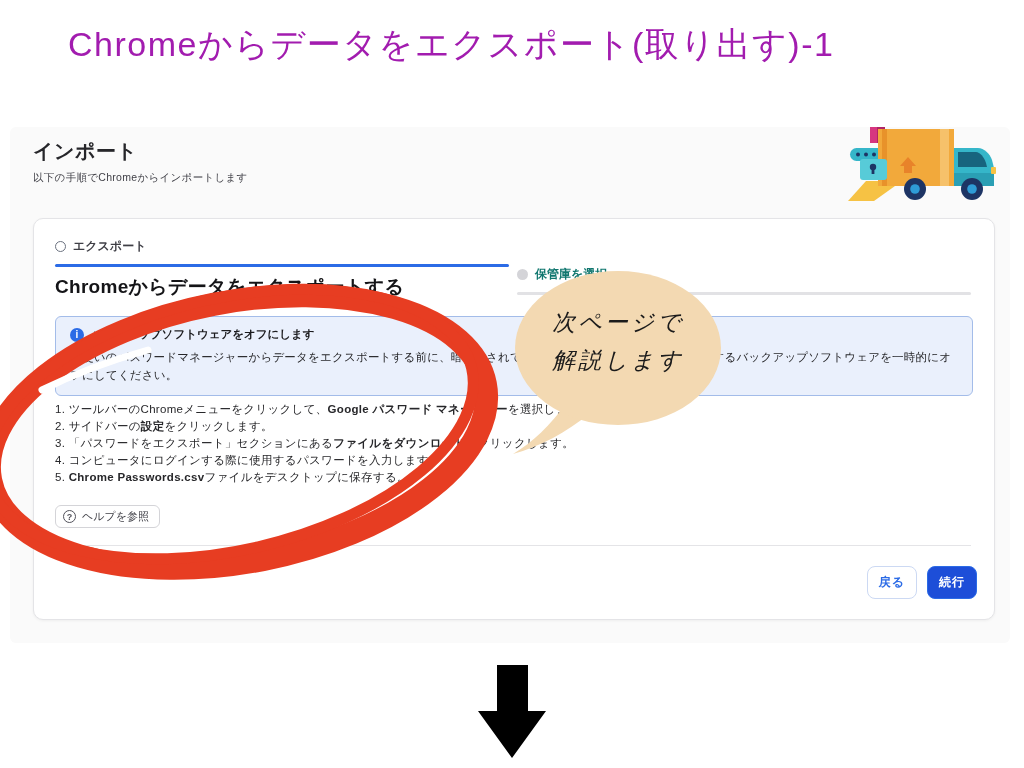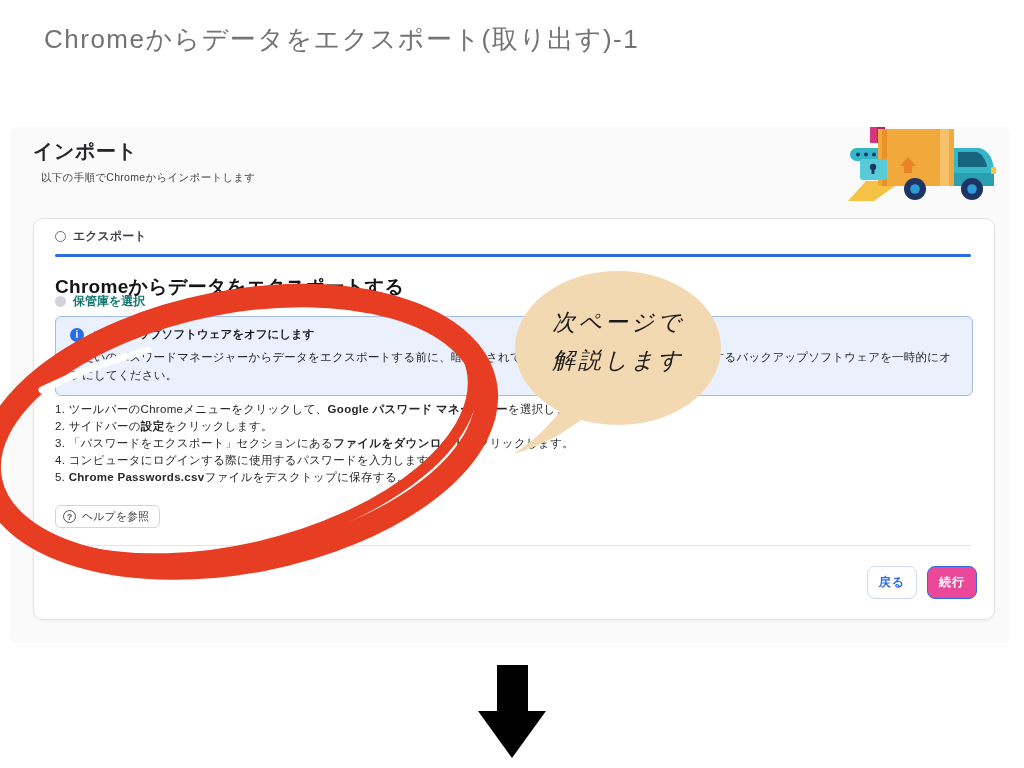--- a/index.html
+++ b/index.html
@@ -4,36 +4,36 @@
 <style>
   html,body{margin:0;padding:0;}
   body{
     width:1024px;height:768px;position:relative;overflow:hidden;
     background:#ffffff;
     font-family:"Liberation Sans","DejaVu Sans",sans-serif;
     color:#1f1f21;
   }
   .abs{position:absolute;}
   .page-title{
-    left:44px;top:22px;font-size:26px;font-weight:500;color:#737373;
+    left:68px;top:22px;font-size:34px;font-weight:500;color:#a21caf;
     letter-spacing:1.5px;white-space:nowrap;
   }
   
   .panel{
     left:10px;top:127px;width:1000px;height:516px;
     background:#fafafa;border-radius:6px;
   }
   .app-title{left:33px;top:138px;font-size:20px;font-weight:bold;color:#26262a;letter-spacing:.5px;}
-  .app-sub{left:33px;top:171px;font-size:10.5px;color:#3f3f46;letter-spacing:.3px;margin-left:8px;}
+  .app-sub{left:33px;top:171px;font-size:10.5px;color:#3f3f46;letter-spacing:.3px;}
   .truck{left:848px;top:121px;}
   .card{
     left:33px;top:218px;width:960px;height:400px;background:#ffffff;
     border:1px solid #e4e4e7;border-radius:10px;box-shadow:0 1px 3px rgba(0,0,0,.05);
   }
-  .steps{left:55px;top:228px;width:916px;display:flex;gap:8px;flex-direction:column;}
+  .steps{left:55px;top:238px;width:916px;display:flex;gap:8px;}
   .step{flex:1;cursor:default;}
   .step-head{display:flex;align-items:center;gap:7px;font-size:12px;font-weight:bold;color:#3f3f46;}
   .dot{width:11px;height:11px;border-radius:50%;box-sizing:border-box;}
   .dot-active{background:#fff;border:1.5px solid #6b7280;}
   .dot-idle{background:#d4d4d8;}
   .bar{height:3px;border-radius:99px;margin-top:9px;background:#e2e2e5;}
   .bar-active{background:#2b6be6;}
   .step-idle .step-head{color:#0f766e;margin-top:28px;}
   .section-title{left:55px;top:274px;font-size:19px;font-weight:bold;color:#141417;letter-spacing:.3px;}
   .callout{
@@ -57,21 +57,21 @@
     padding:3px 10px 3px 7px;font-size:11px;color:#3f3f46;cursor:pointer;
   }
   .q-dot{
     width:13px;height:13px;border-radius:50%;border:1.2px solid #52525b;box-sizing:border-box;
     font-size:9px;font-weight:bold;color:#52525b;display:inline-flex;align-items:center;justify-content:center;
   }
   .divider{left:55px;top:545px;width:916px;height:1px;background:#e4e4e7;}
   .footer-btns{left:10px;top:566px;width:967px;display:flex;justify-content:flex-end;gap:10px;}
   .btn{border-radius:8px;font-size:12px;font-weight:bold;padding:7px 11px;cursor:pointer;letter-spacing:1px;}
   .btn-secondary{background:#fff;border:1px solid #ccd9f3;color:#2b6be6;}
-  .btn-primary{background:#ec4899;border:1px solid #2b6be6;color:#fff;}
+  .btn-primary{background:#1d4ed8;border:1px solid #2b6be6;color:#fff;}
   .overlay{pointer-events:none;}
   .bubble-text{font-family:"Liberation Sans","DejaVu Sans",sans-serif;font-size:23px;font-weight:500;fill:#1b1b1b;letter-spacing:3px;}
 </style>
 </head>
 <body>
 
 <div class="abs page-title">Chromeからデータをエクスポート(取り出す)-1</div>
 
 <div class="abs panel"></div>
 

